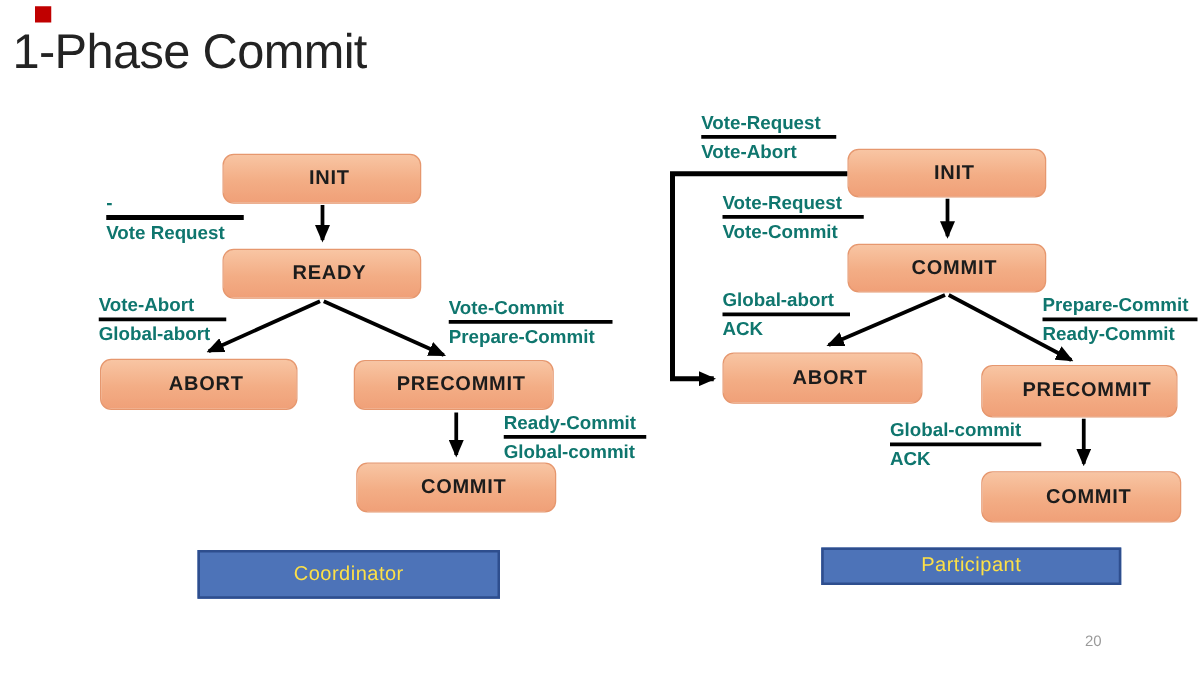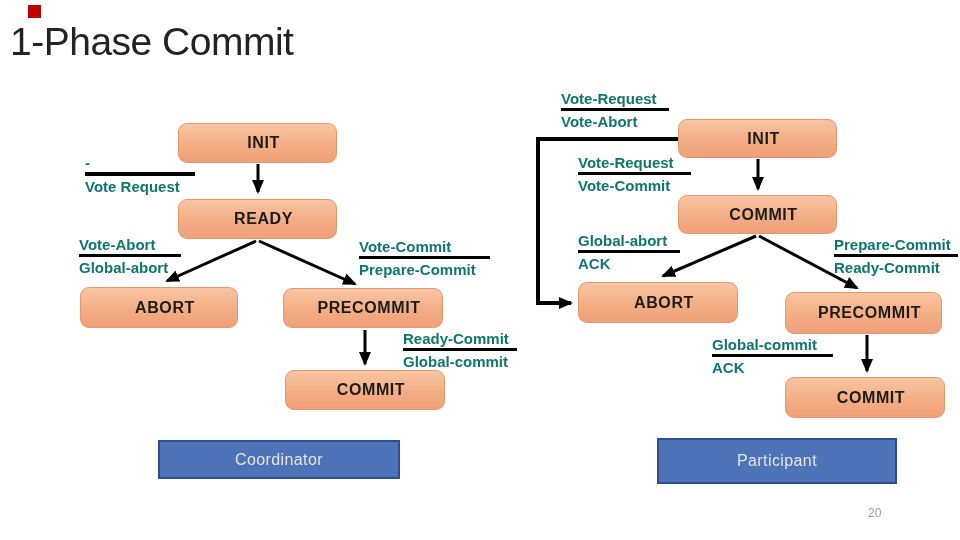--- a/index.html
+++ b/index.html
@@ -22,21 +22,21 @@
     border-radius:9px;
     display:flex;align-items:center;justify-content:center;
     font-size:16px;font-weight:700;color:#1c1c1c;letter-spacing:0.6px;
     box-sizing:border-box;
     padding-left:12px;
   }
   .role-box{
     background:var(--role-box-fill,#4d73b8);
     border:2px solid var(--role-box-border,#2e4e8e);
     display:flex;align-items:center;justify-content:center;
-    color:#e5e5e5;font-size:16px;font-weight:400;letter-spacing:0.4px;
+    color:#fde047;font-size:16px;font-weight:400;letter-spacing:0.4px;
     box-sizing:border-box;
   }
   .t-label{
     font-size:15px;font-weight:700;color:#0f766e;line-height:15px;white-space:nowrap;
   }
   .t-label .rule{height:3px;background:#000;margin:2px 0 3px 0;}
   .t-label .rule.thick{height:4px;}
   .arrows{left:0;top:0;pointer-events:none;}
   .arrows line,.arrows polyline{stroke:#000;fill:none;}
   .page-number{
@@ -148,17 +148,17 @@
 
 <div class="abs t-label" style="left:712px;top:337px;">
   <span style="display:block">Global-commit</span>
   <div class="rule" style="width:121px;"></div>
   <span style="display:block">ACK</span>
 </div>
 
 <div class="abs role-box" style="left:158px;top:440px;width:242px;height:39px;">
     <span>Coordinator</span>
   </div>
-<div class="abs role-box" style="left:657px;top:438px;width:240px;height:46px;">
+<div class="abs role-box" style="left:657px;top:438px;width:240px;height:30px;">
     <span>Participant</span>
   </div>
 
 <div class="abs page-number">20</div>
 
 </body></html>

